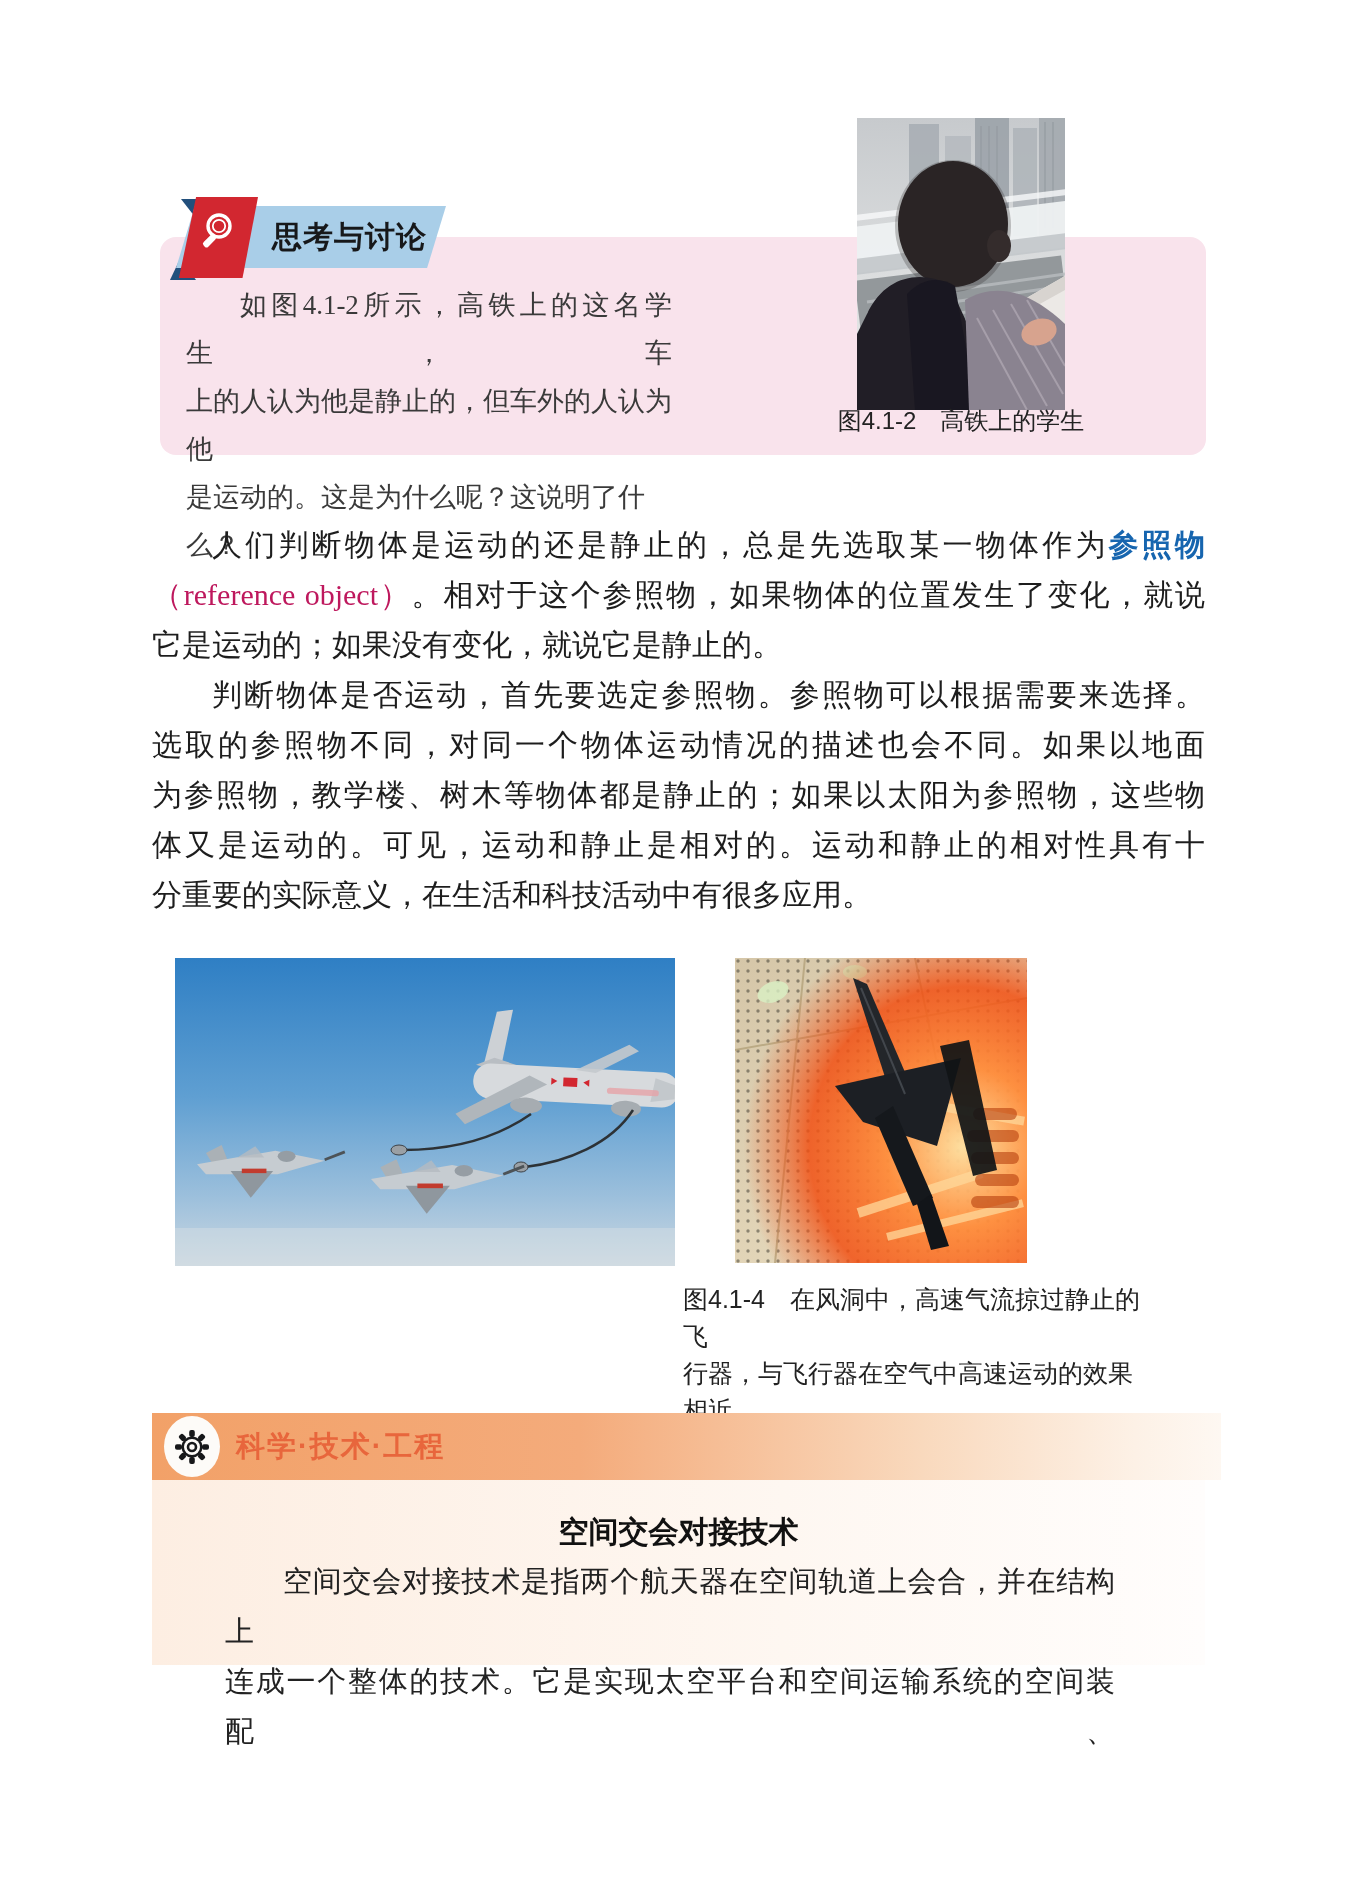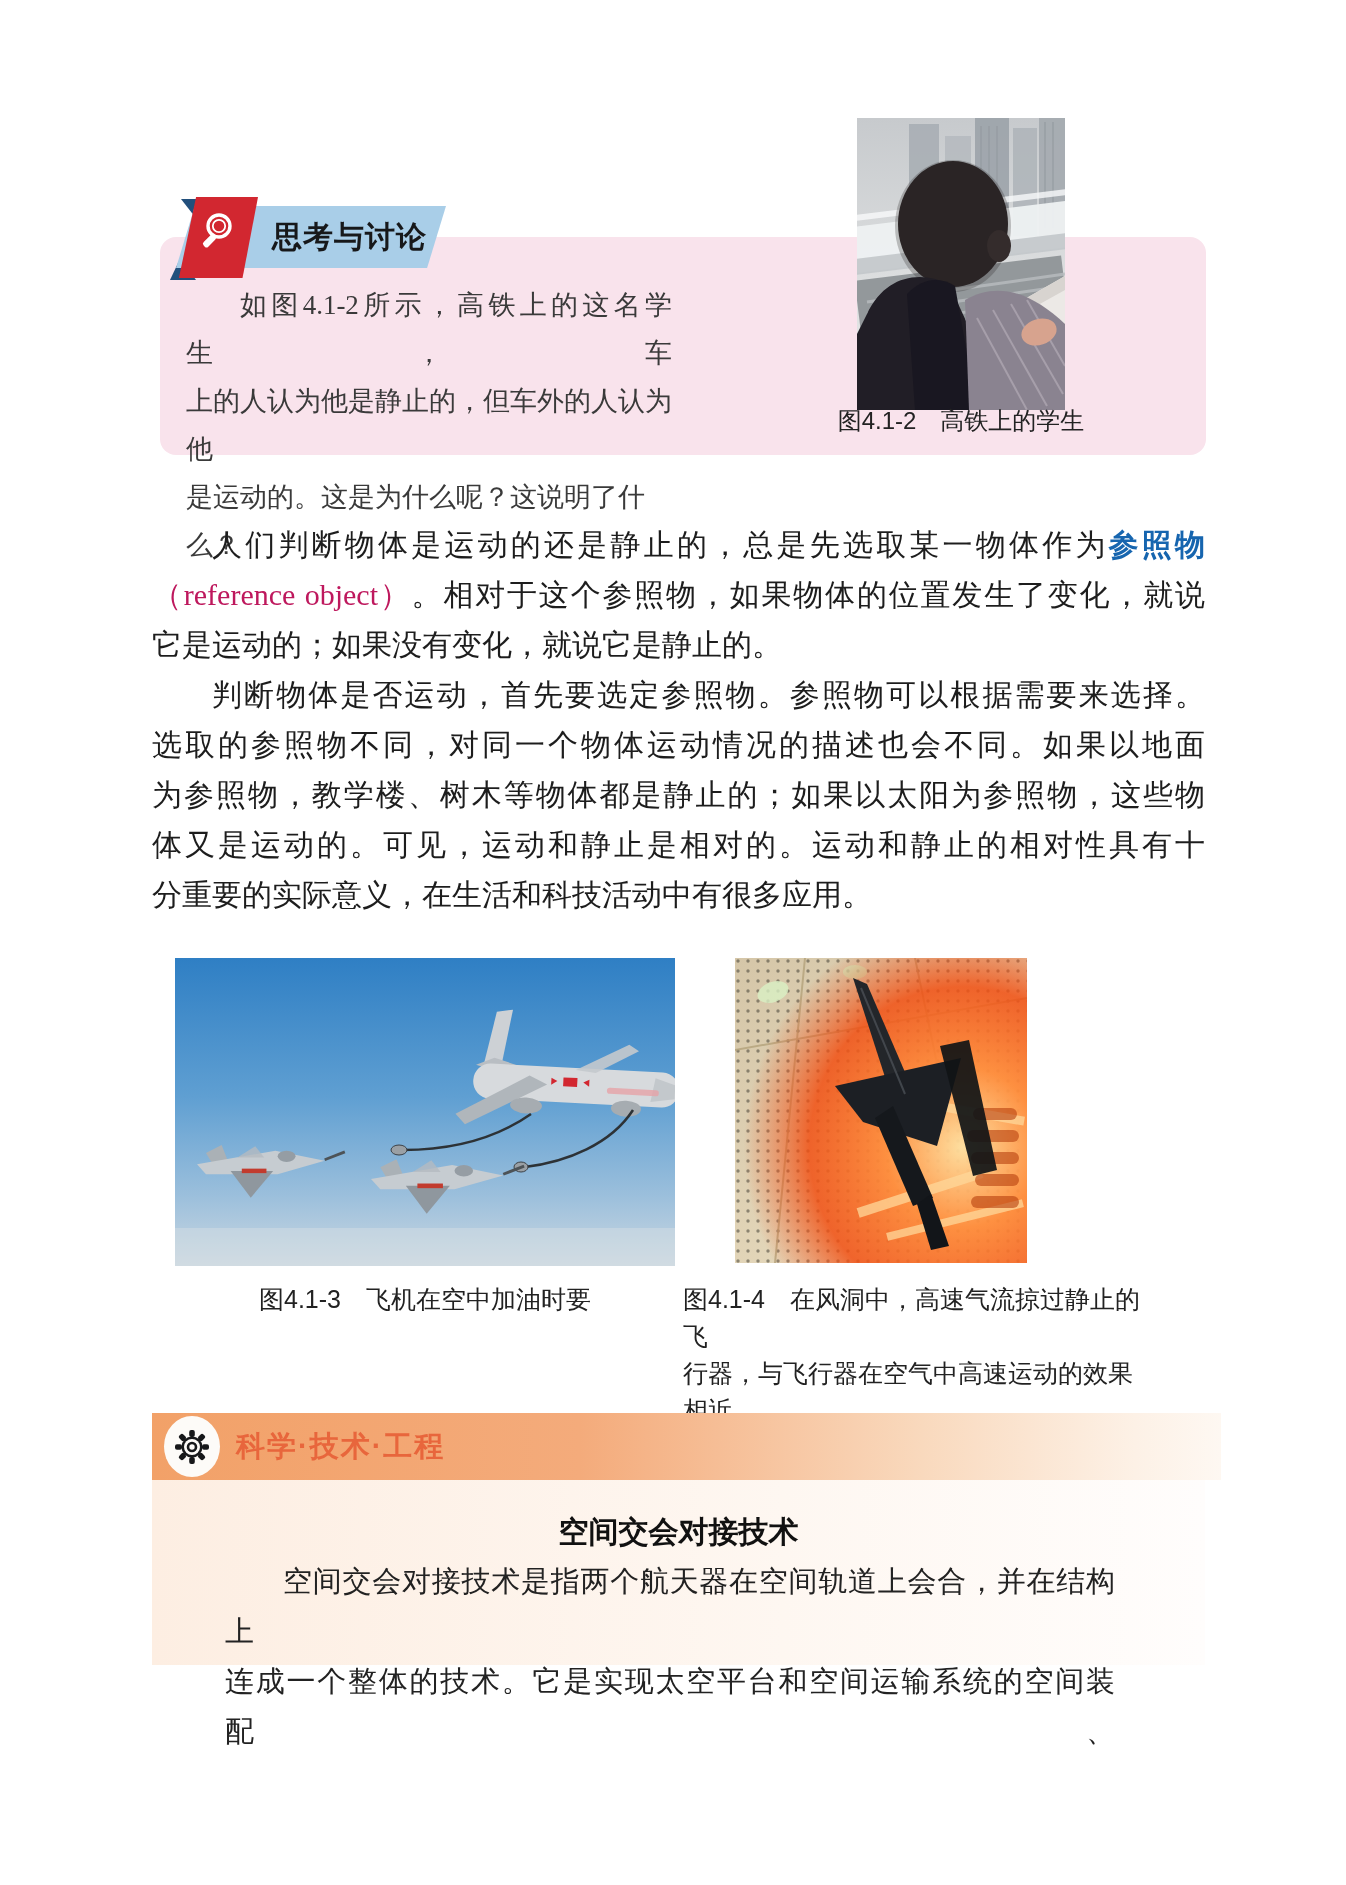--- a/index.html
+++ b/index.html
@@ -212,21 +212,20 @@
       </g>
       <ellipse cx="224" cy="192" rx="8" ry="5" fill="#9aa0a5" stroke="#3c4146"></ellipse>
       <ellipse cx="346" cy="209" rx="7" ry="5" fill="#9aa0a5" stroke="#3c4146"></ellipse>
 
       <use href="#jet" transform="translate(22,186) scale(1.12)"></use>
       <use href="#jet" transform="translate(196,200) scale(1.16)"></use>
       <rect y="270" width="500" height="38" fill="#d8dfe4" opacity="0.45"></rect>
     </svg>
   </div>
   <div class="abs fig3-caption">
-    <div>图4.1-3　飞机在空中加油时要</div>
   </div>
 
   <div class="abs fig4-photo">
     <svg width="292" height="305" viewBox="0 0 292 305">
       <defs>
         <linearGradient id="wallBg" x1="0" y1="0" x2="1" y2="1">
           <stop offset="0" stop-color="#d5c6a8"></stop>
             <stop offset="0.6" stop-color="#e4d7ba"></stop>
           <stop offset="1" stop-color="#efe5cf"></stop>
         </linearGradient>

